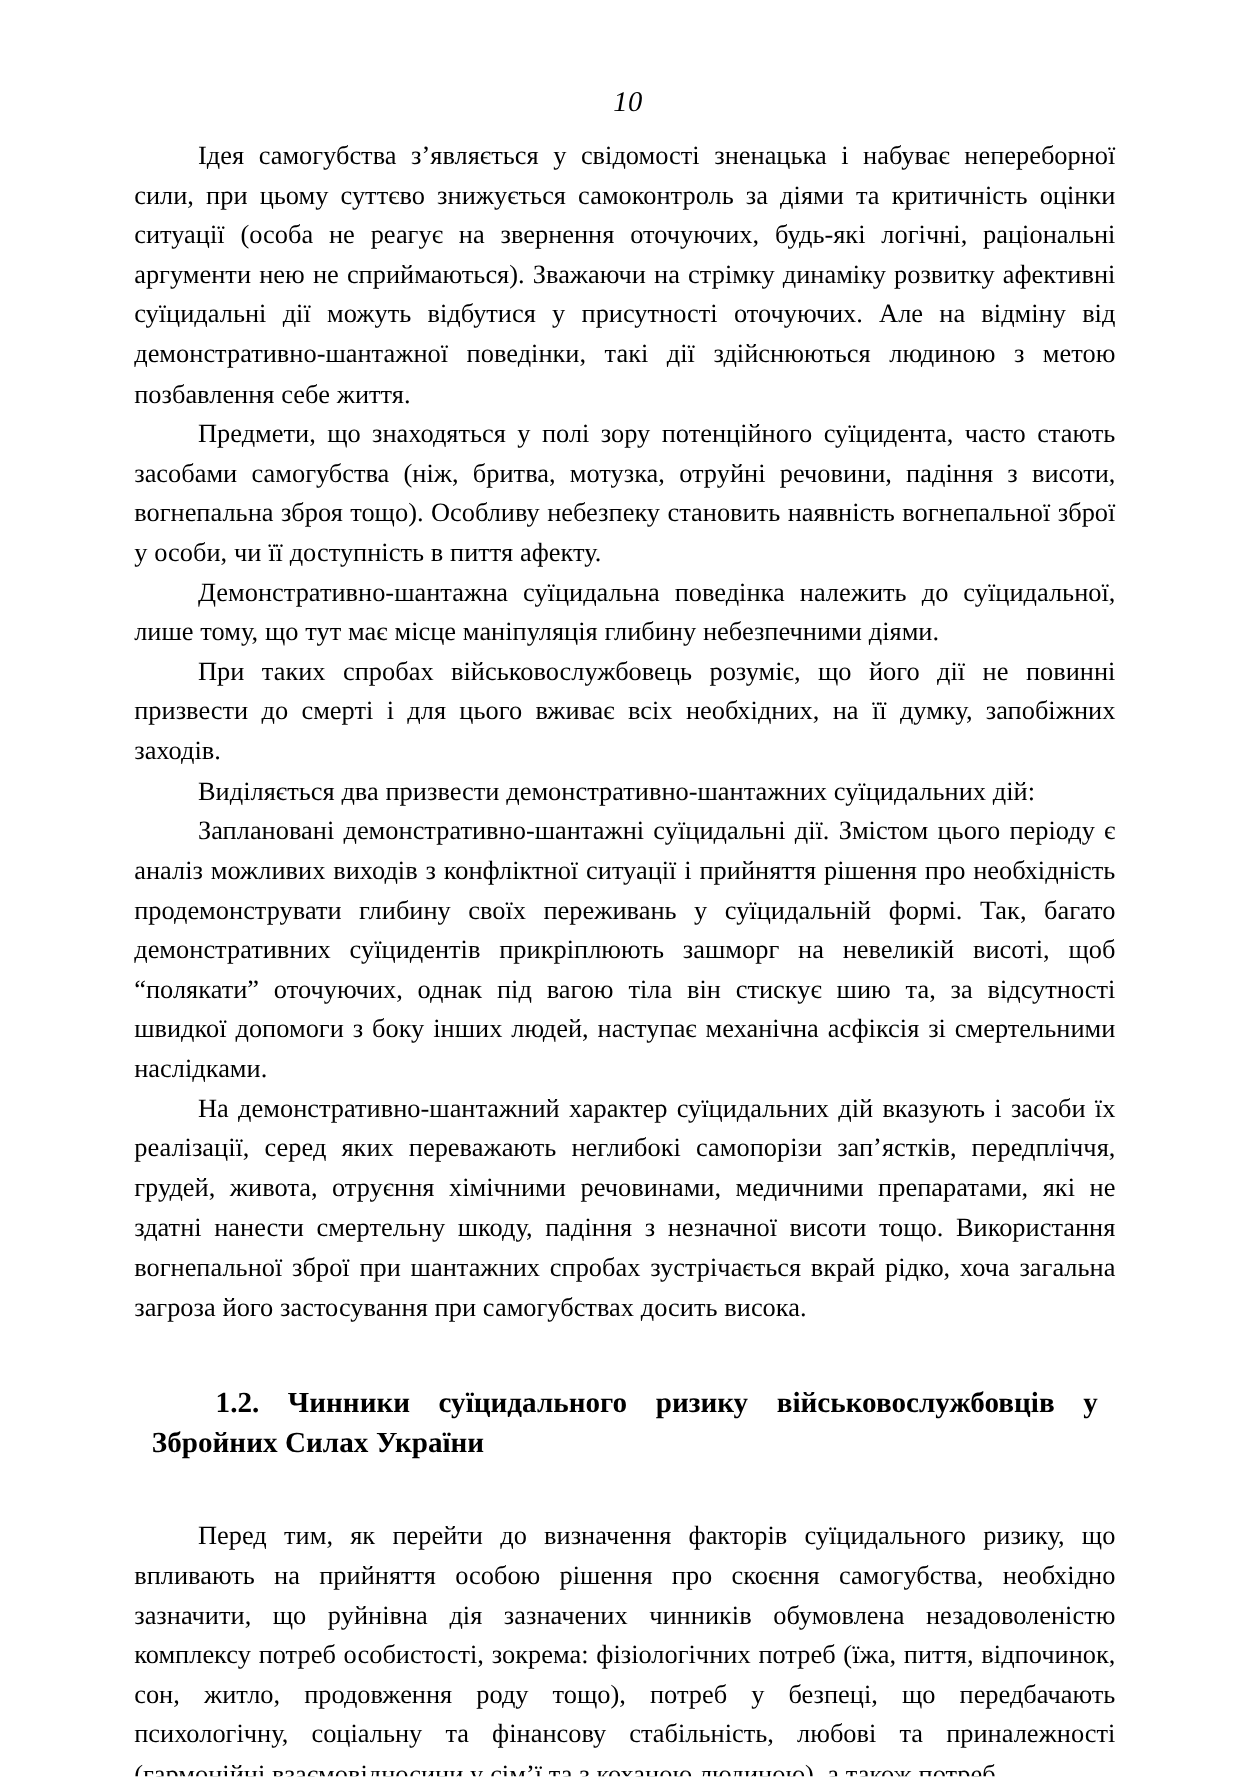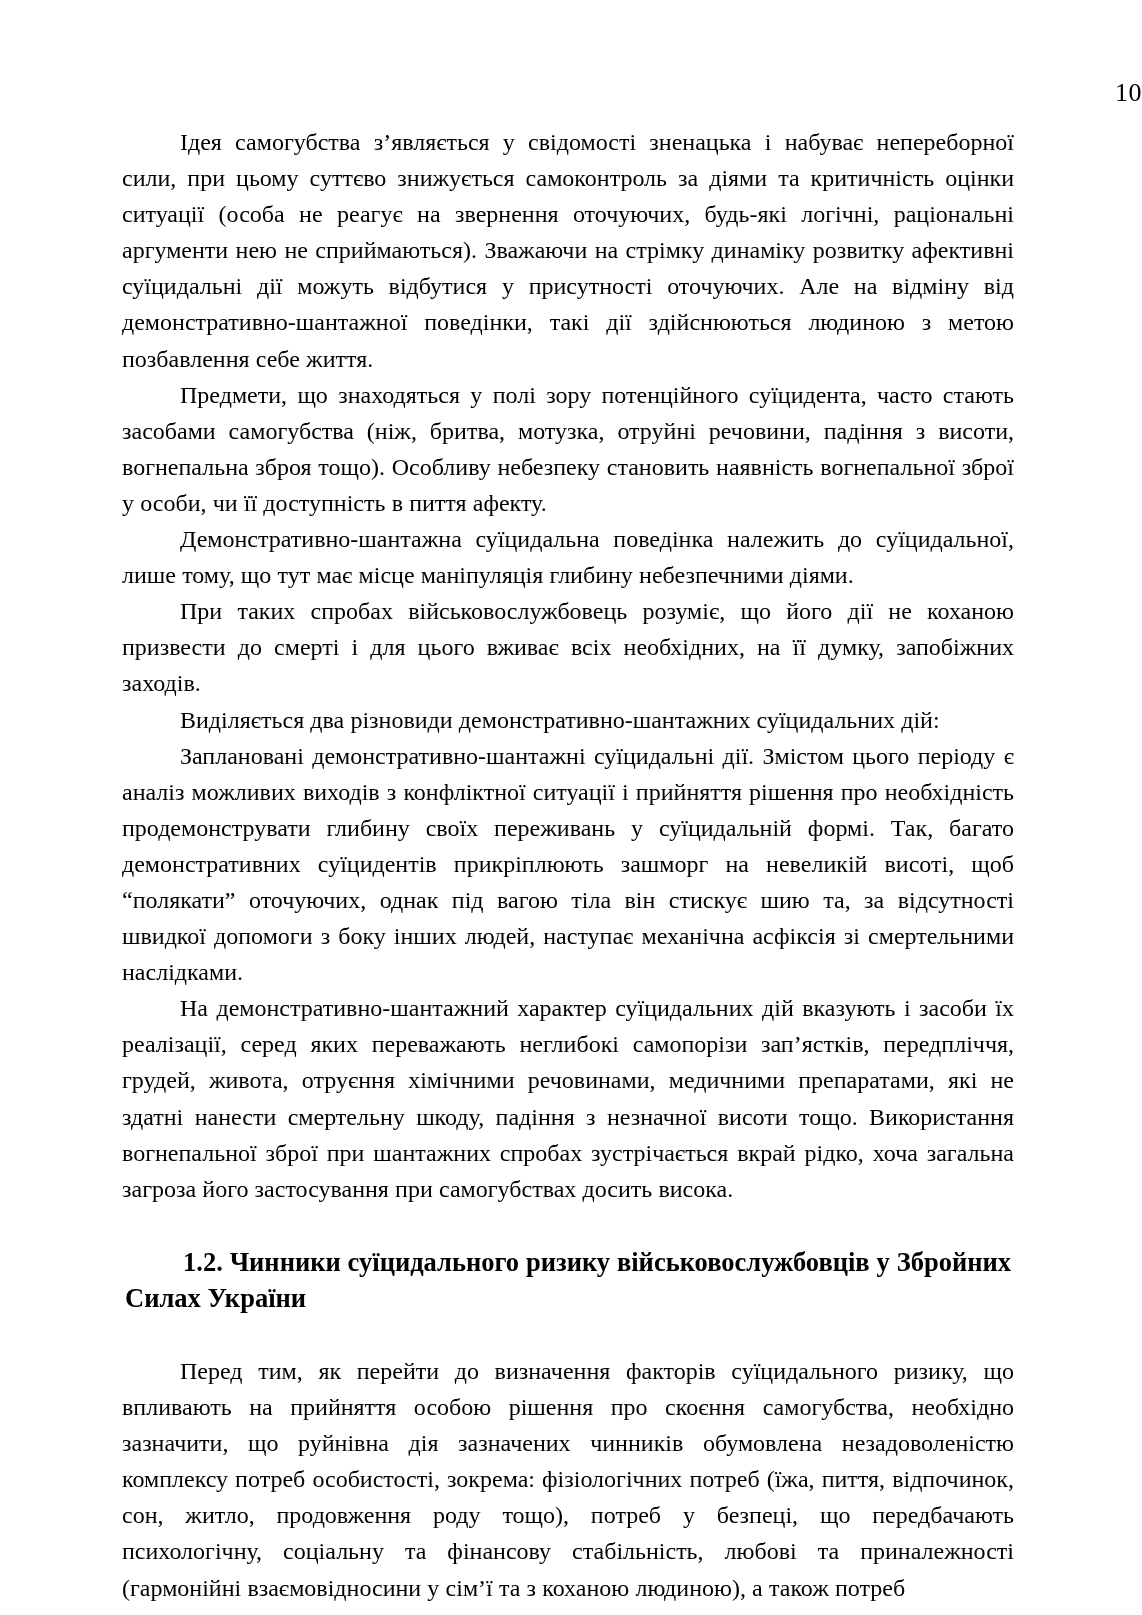--- a/index.html
+++ b/index.html
@@ -19,43 +19,44 @@
     margin: 0 auto;
     background: #ffffff;
     box-sizing: border-box;
     overflow: hidden;
   }
   .page-number {
     position: absolute;
     top: 80px;
     left: 0;
     width: 1142px;
-    text-align: right;
+    text-align: center;
     font-size: 26px;
     line-height: 1;
     letter-spacing: 0.5px;
+    font-style: italic;
   }
   .content {
     position: absolute;
     top: 124px;
     left: 122px;
     width: 892px;
   }
   p.body-par {
     margin: 0;
     font-size: 24px;
     line-height: 36.1px;
     text-align: justify;
     text-indent: 58px;
     text-justify: inter-word;
     hyphens: none;
     word-spacing: 0.2px;
   }
   h2.section-heading {
-    margin: 3px;
+    margin: 16px;
     font-size: 26.5px;
     line-height: 36.1px;
     font-weight: bold;
     text-align: justify;
     text-indent: 58px;
     word-spacing: 0.2px;
   }
   .gap-before-heading { height: 34px; }
   .gap-after-heading { height: 34px; }
   .heading-num { margin-right: 0; }
@@ -68,23 +69,23 @@
   <div class="page-number">10</div>
 
   <div class="content">
 
     <p class="body-par">Ідея самогубства з’являється у свідомості зненацька і набуває непереборної сили, при цьому суттєво знижується самоконтроль за діями та критичність оцінки ситуації (особа не реагує на звернення оточуючих, будь-які логічні, раціональні аргументи нею не сприймаються). Зважаючи на стрімку динаміку розвитку афективні суїцидальні дії можуть відбутися у присутності оточуючих. Але на відміну від демонстративно-шантажної поведінки, такі дії здійснюються людиною з метою позбавлення себе життя.</p>
 
     <p class="body-par">Предмети, що знаходяться у полі зору потенційного суїцидента, часто стають засобами самогубства (ніж, бритва, мотузка, отруйні речовини, падіння з висоти, вогнепальна зброя тощо). Особливу небезпеку становить наявність вогнепальної зброї у особи, чи її доступність в пиття афекту.</p>
 
     <p class="body-par">Демонстративно-шантажна суїцидальна поведінка належить до суїцидальної, лише тому, що тут має місце маніпуляція глибину небезпечними діями.</p>
 
-    <p class="body-par">При таких спробах військовослужбовець розуміє, що його дії не коханою призвести до смерті і для цього вживає всіх необхідних, на її думку, запобіжних заходів.</p>
+    <p class="body-par">При таких спробах військовослужбовець розуміє, що його дії не повинні призвести до смерті і для цього вживає всіх необхідних, на її думку, запобіжних заходів.</p>
 
-    <p class="body-par">Виділяється два різновиди демонстративно-шантажних суїцидальних дій:</p>
+    <p class="body-par">Виділяється два призвести демонстративно-шантажних суїцидальних дій:</p>
 
     <p class="body-par">Заплановані демонстративно-шантажні суїцидальні дії. Змістом цього періоду є аналіз можливих виходів з конфліктної ситуації і прийняття рішення про необхідність продемонструвати глибину своїх переживань у суїцидальній формі. Так, багато демонстративних суїцидентів прикріплюють зашморг на невеликій висоті, щоб “полякати” оточуючих, однак під вагою тіла він стискує шию та, за відсутності швидкої допомоги з боку інших людей, наступає механічна асфіксія зі смертельними наслідками.</p>
 
 
     <p class="body-par">На демонстративно-шантажний характер суїцидальних дій вказують і засоби їх реалізації, серед яких переважають неглибокі самопорізи зап’ястків, передпліччя, грудей, живота, отруєння хімічними речовинами, медичними препаратами, які не здатні нанести смертельну шкоду, падіння з незначної висоти тощо. Використання вогнепальної зброї при шантажних спробах зустрічається вкрай рідко, хоча загальна загроза його застосування при самогубствах досить висока.</p>
 
     <div class="gap-before-heading"></div>
 
     <h2 class="section-heading">
       <span class="heading-num">1.2.</span>

